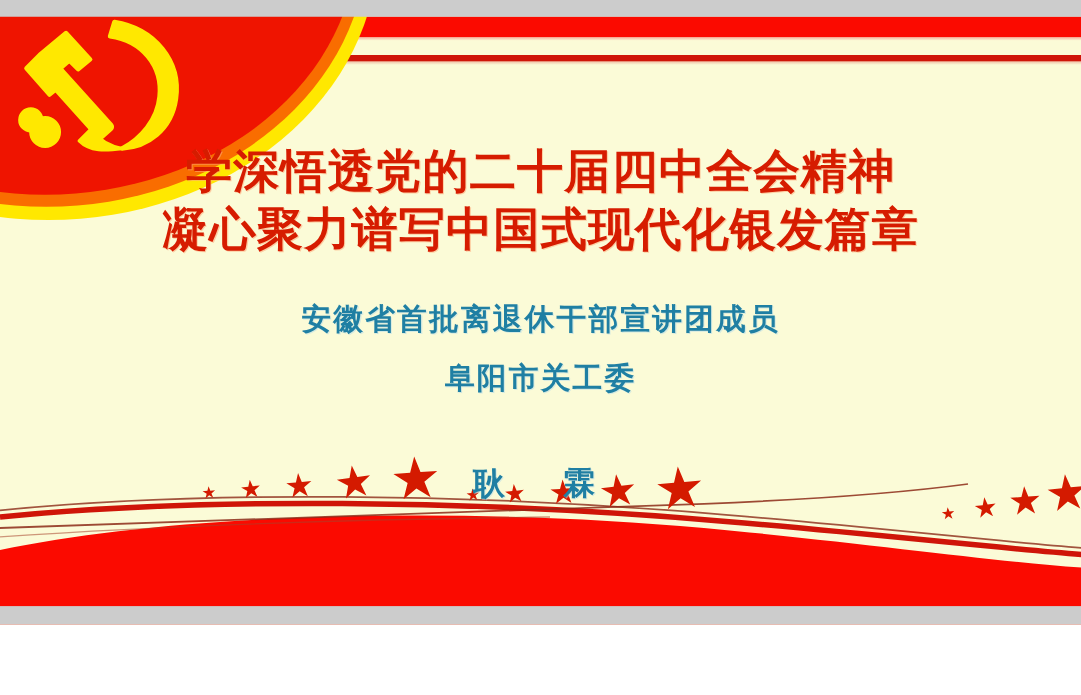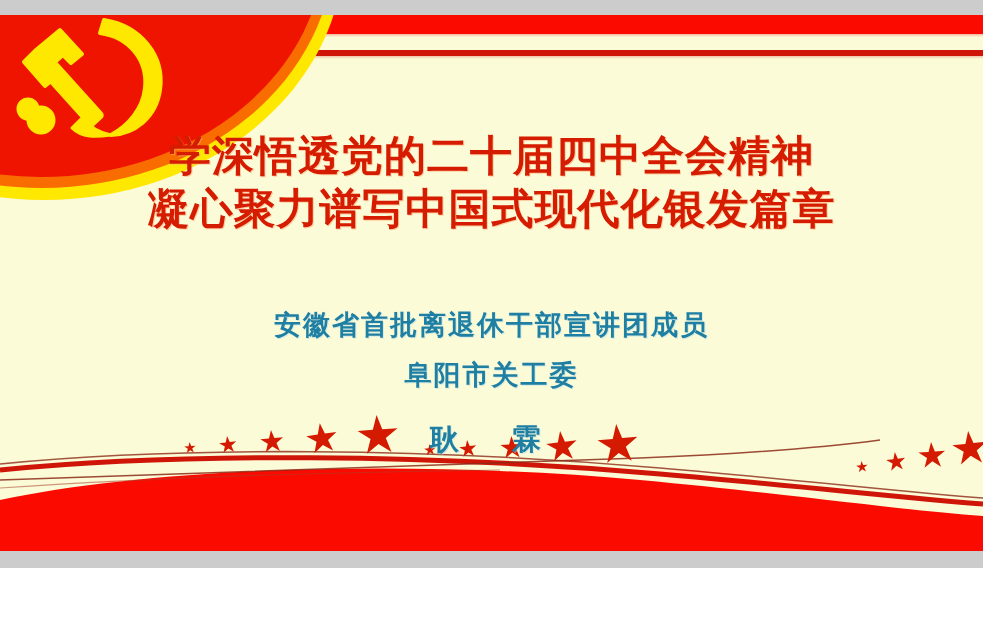--- a/index.html
+++ b/index.html
@@ -135,22 +135,22 @@
   .sub-line {
     color: #1f7fa3;
     font-weight: bold;
     letter-spacing: 2px;
     white-space: nowrap;
     position: absolute;
     left: 0;
     width: 100%;
     text-shadow: 1px 1px 0 rgba(180,220,235,0.5);
   }
-  .sub-org   { top: 272px; font-size: 27px; margin-top: 35px; }
-  .sub-unit  { top: 357px; font-size: 27px; font-family: Liberation Mono, monospace; }
+  .sub-org   { top: 272px; font-size: 27px; }
+  .sub-unit  { top: 326px; font-size: 27px; font-family: Liberation Mono, monospace; }
   .sub-name  { top: 420px; font-size: 29px; letter-spacing: 12px; }
 
   
   .wave-wrap {
     position: absolute;
     z-index: 35;
     left: 0;
     bottom: 0;
     width: 983px;
     height: 160px;

